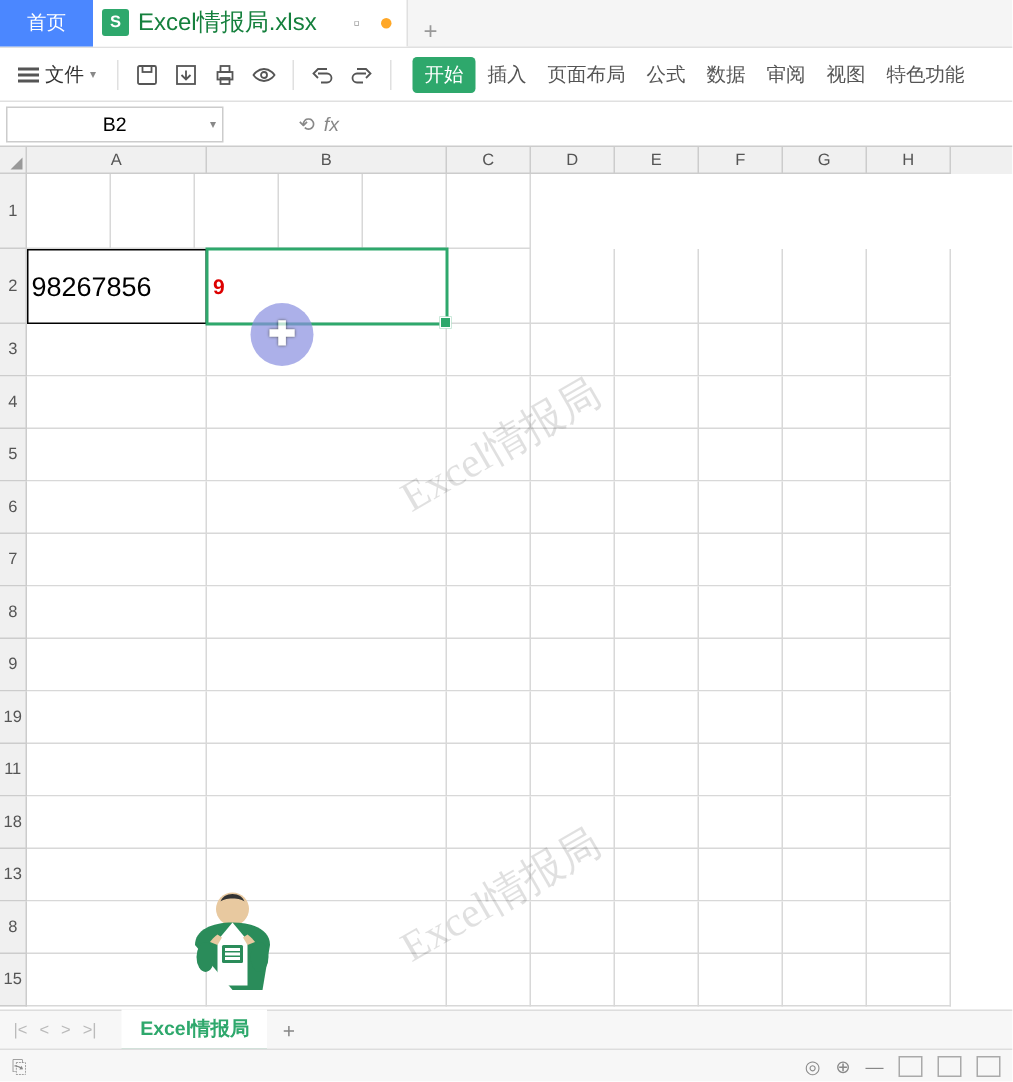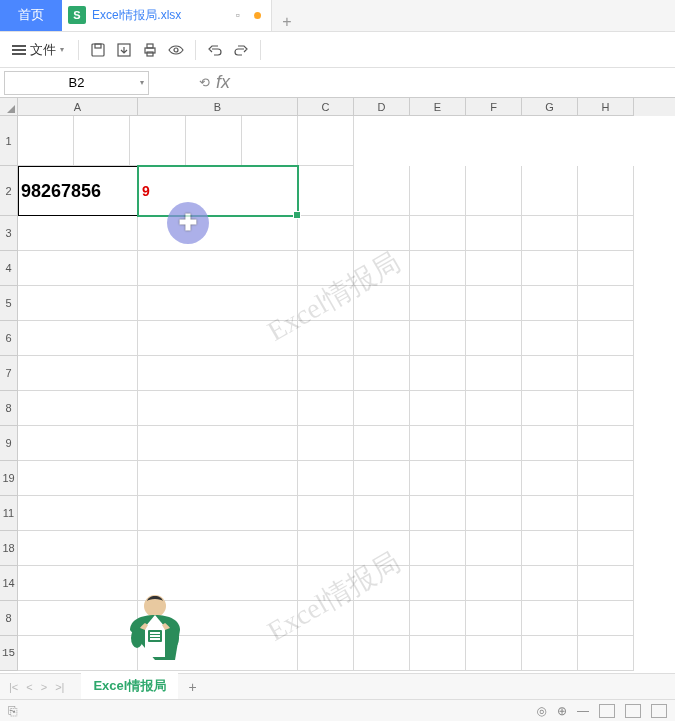--- a/index.html
+++ b/index.html
@@ -3,21 +3,21 @@
 <meta charset="utf-8">
 <style>
 * { margin: 0; padding: 0; box-sizing: border-box; font-family: "Microsoft YaHei", Arial, sans-serif; }
 body { width: 675px; height: 721px; overflow: hidden; background: #fff; position: relative; font-size: 12px; }
 
 
 .tab-bar { height: 32px; background: #f5f5f5; display: flex; align-items: flex-end; border-bottom: 1px solid #e0e0e0; }
 .home-tab { background: #4b87ff; color: #fff; height: 32px; padding: 0 18px; display: flex; align-items: center; font-size: 13px; }
 .file-tab { height: 32px; background: #fff; display: flex; align-items: center; padding: 0 10px 0 6px; border-right: 1px solid #e0e0e0; position: relative; min-width: 210px; }
 .file-icon { width: 18px; height: 18px; background: #2ea86c; border-radius: 2px; color: #fff; display: flex; align-items: center; justify-content: center; font-size: 11px; font-weight: bold; margin-right: 6px; }
-.file-name { font-size: 12px; color: #3b82f6; }
+.file-name { font-size: 16px; color: #15803d; }
 .file-close { margin-left: auto; color: #999; margin-right: 6px; }
 .file-dot { width: 7px; height: 7px; border-radius: 50%; background: #ffa726; margin-left: 8px; }
 .tab-plus { width: 30px; text-align: center; color: #999; font-size: 16px; }
 
 
 .toolbar { height: 36px; display: flex; align-items: center; padding: 0 6px; border-bottom: 1px solid #e0e0e0; gap: 4px; }
 .menu-btn { display: flex; align-items: center; gap: 4px; padding: 0 6px; font-size: 13px; color: #333; }
 .hamburger { display: flex; flex-direction: column; gap: 2px; }
 .hamburger span { width: 14px; height: 2px; background: #555; }
 .dropdown-caret { font-size: 8px; color: #888; }
@@ -28,36 +28,36 @@
 .ribbon-item { padding: 2px 6px; font-size: 13px; color: #555; cursor: pointer; }
 .ribbon-active { background: #2ea86c; color: #fff; border-radius: 3px; padding: 3px 8px; }
 .search-cmd { margin-left: auto; display: flex; align-items: center; gap: 4px; color: #999; font-size: 12px; padding-right: 10px; }
 
 
 .formula-bar { height: 30px; display: flex; align-items: center; border-bottom: 1px solid #ccc; }
 .name-box { width: 145px; height: 24px; border: 1px solid #ccc; display: flex; align-items: center; justify-content: center; margin-left: 4px; position: relative; font-size: 13px; }
 .name-box-caret { position: absolute; right: 4px; font-size: 8px; color: #888; }
 .fx-icons { display: flex; align-items: center; gap: 6px; margin: 0 10px 0 50px; }
 .fx-icon { color: #888; font-size: 13px; cursor: pointer; }
-.fx-label { font-style: italic; color: #888; font-size: 18px; margin-right: 6px; }
+.fx-label { font-style: italic; color: #888; font-size: 13px; margin-right: 6px; }
 .formula-input { flex: 1; border: 1px solid #ccc; height: 24px; padding: 0 6px; font-family: "Courier New", monospace; font-size: 14px; display: flex; align-items: center; margin-right: 4px; }
 
 
 .grid-container { position: absolute; top: 98px; left: 0; right: 0; bottom: 30px; overflow: hidden; }
 .corner { position: absolute; top: 0; left: 0; width: 18px; height: 18px; background: #f0f0f0; border-right: 1px solid #ccc; border-bottom: 1px solid #ccc; z-index: 3; }
 .corner::before { content: ''; position: absolute; right: 2px; bottom: 2px; border-left: 8px solid transparent; border-bottom: 8px solid #999; }
 .col-headers { position: absolute; top: 0; left: 18px; right: 0; height: 18px; display: flex; background: #f0f0f0; z-index: 2; }
 .col-h { border-right: 1px solid #ccc; border-bottom: 1px solid #ccc; text-align: center; font-size: 11px; color: #555; line-height: 18px; background: #f0f0f0; }
 .row-headers { position: absolute; top: 18px; left: 0; width: 18px; z-index: 2; }
 .row-h { border-right: 1px solid #ccc; border-bottom: 1px solid #ccc; text-align: center; font-size: 11px; color: #555; background: #f0f0f0; display: flex; align-items: center; justify-content: center; }
 .cells { position: absolute; top: 18px; left: 18px; right: 0; bottom: 0; }
 .row { display: flex; }
 .cell { border-right: 1px solid #d8d8d8; border-bottom: 1px solid #d8d8d8; background: #fff; overflow: hidden; display: flex; align-items: center; }
 .hdr-cell { border: 1px solid #000; font-weight: bold; color: #1f4e8c; font-size: 20px; justify-content: center; }
-.data-cell { border: 1px solid #000; font-weight: bold; color: #000; font-size: 18px; padding-left: 2px; }
+.data-cell { border: 1px solid #000; font-weight: normal; color: #000; font-size: 18px; padding-left: 2px; }
 .result-cell { color: #d00; font-weight: bold; font-size: 14px; padding-left: 4px; border-right: none; }
 
 
 .selection { position: absolute; border: 2px solid #2ea86c; pointer-events: none; z-index: 5; }
 .selection::after { content: ''; position: absolute; right: -4px; bottom: -4px; width: 6px; height: 6px; background: #2ea86c; border: 1px solid #fff; }
 
 
 .cursor-blob { position: absolute; width: 42px; height: 42px; background: #8a90e0; border-radius: 50%; opacity: 0.7; z-index: 10; display: flex; align-items: center; justify-content: center; }
 .cursor-cross { color: #fff; font-size: 22px; font-weight: bold; text-shadow: 0 0 2px #000; }
 
@@ -135,20 +135,30 @@
       <svg viewBox="0 0 16 16" fill="none" stroke="#555" stroke-width="1.2">
         <path d="M11 4H5L2 7l3 3M5 7h6a3 3 0 010 6H7"></path>
       </svg>
     </div>
   <div class="tb-icon">
       <svg viewBox="0 0 16 16" fill="none" stroke="#555" stroke-width="1.2">
         <path d="M5 4h6l3 3-3 3M11 7H5a3 3 0 000 6h4"></path>
       </svg>
     </div>
   <div class="toolbar-divider"></div>
+  <div class="ribbon">
+    <div class="ribbon-item ribbon-active">开始</div>
+    <div class="ribbon-item">插入</div>
+    <div class="ribbon-item">页面布局</div>
+    <div class="ribbon-item">公式</div>
+    <div class="ribbon-item">数据</div>
+    <div class="ribbon-item">审阅</div>
+    <div class="ribbon-item">视图</div>
+    <div class="ribbon-item">特色功能</div>
+  </div>
 </div>
 
 <div class="formula-bar">
   <div class="name-box">
     <span>B2</span>
     <span class="name-box-caret">▾</span>
   </div>
   <div class="fx-icons">
     <span class="fx-icon">⟲</span>
     <span class="fx-label">fx</span>
@@ -173,23 +183,23 @@
       <div class="row-h" style="height: 35px;">3</div>
       <div class="row-h" style="height: 35px;">4</div>
       <div class="row-h" style="height: 35px;">5</div>
       <div class="row-h" style="height: 35px;">6</div>
       <div class="row-h" style="height: 35px;">7</div>
       <div class="row-h" style="height: 35px;">8</div>
       <div class="row-h" style="height: 35px;">9</div>
       <div class="row-h" style="height: 35px;">19</div>
       <div class="row-h" style="height: 35px;">11</div>
       <div class="row-h" style="height: 35px;">18</div>
-      <div class="row-h" style="height: 35px;">14</div>
+      <div class="row-h" style="height: 35px;">13</div>
       <div class="row-h" style="height: 35px;">8</div>
-      <div class="row-h" style="height: 35px; font-family: Liberation Mono, monospace;">15</div>
+      <div class="row-h" style="height: 35px;">15</div>
     </div>
   <div class="cells" id="cells">
       <div class="row">
         <div class="cell" style="width: 56px; height: 50px;"></div>
         <div class="cell" style="width: 56px; height: 50px;"></div>
         <div class="cell" style="width: 56px; height: 50px;"></div>
         <div class="cell" style="width: 56px; height: 50px;"></div>
         <div class="cell" style="width: 56px; height: 50px;"></div>
         <div class="cell" style="width: 56px; height: 50px;"></div>
       </div>

